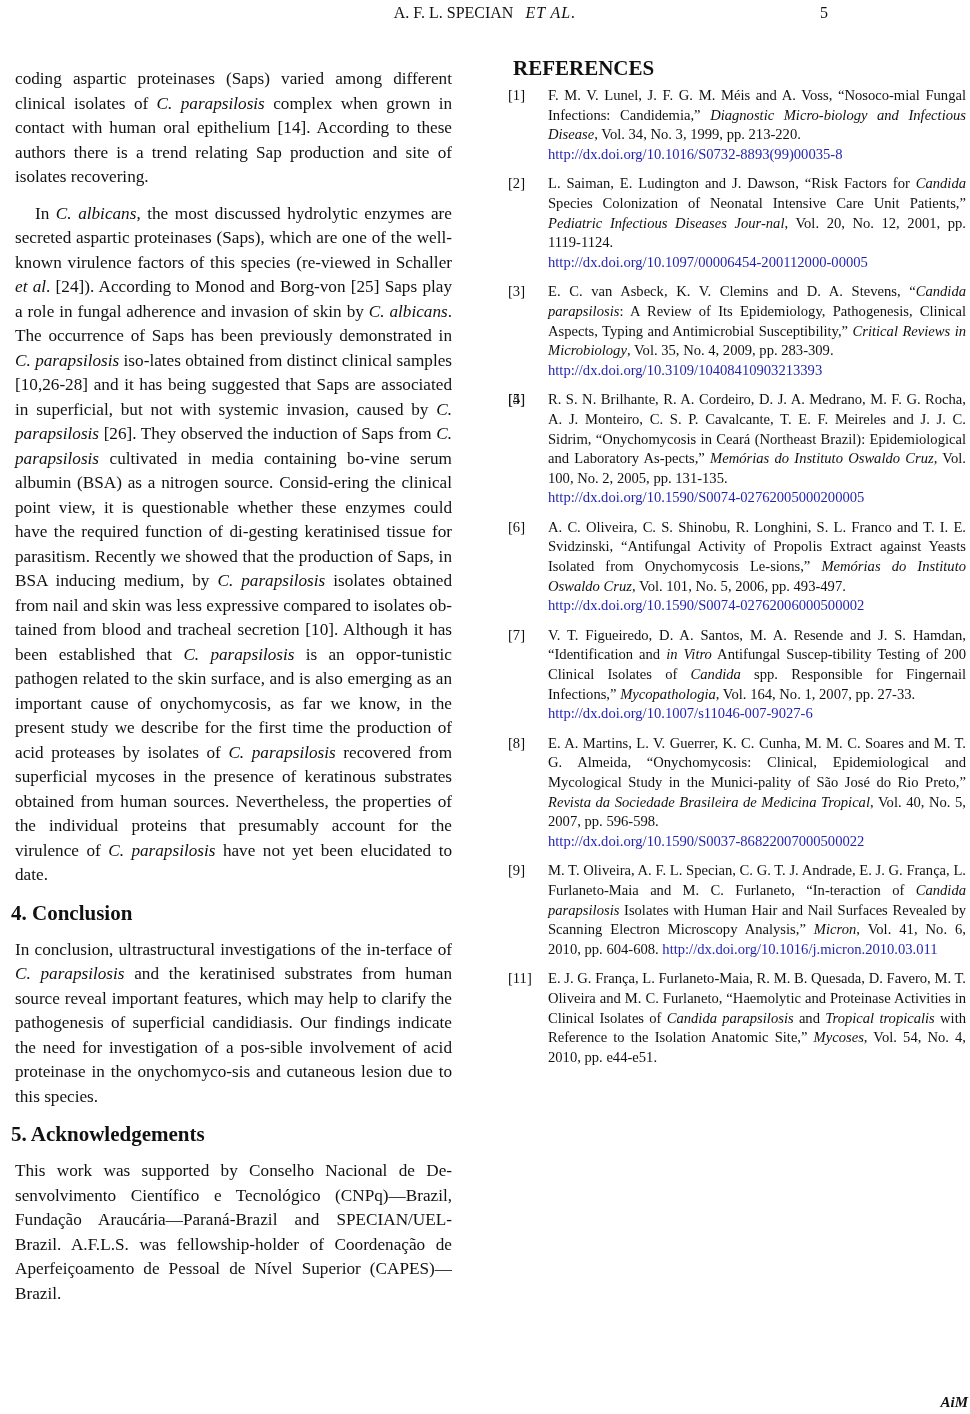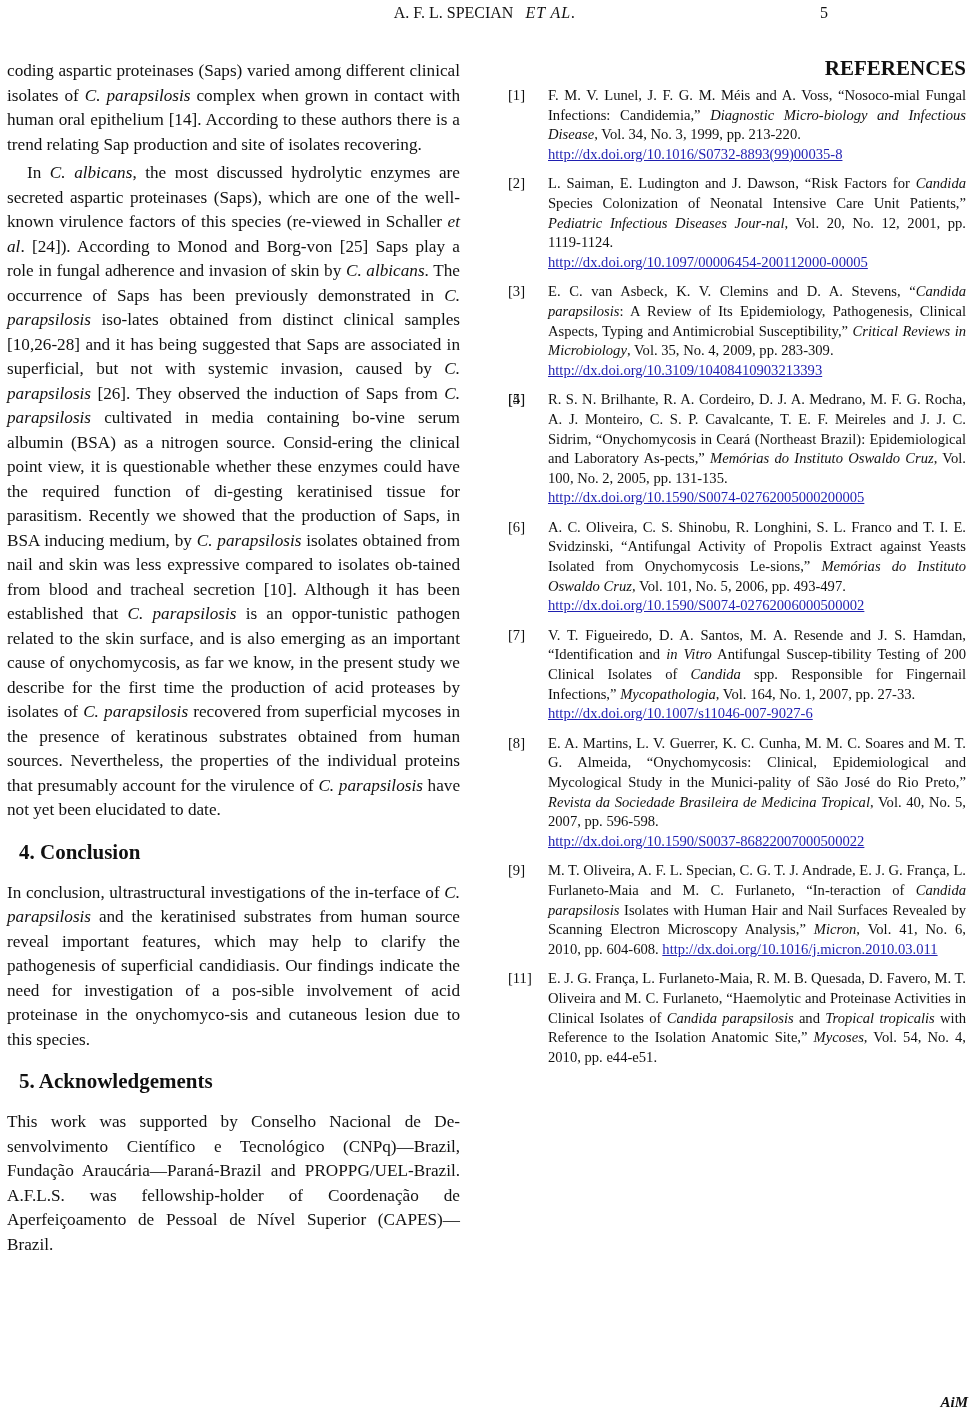--- a/index.html
+++ b/index.html
@@ -13,37 +13,37 @@
   }
   .running-head .title { position: absolute; left: 0; width: 970px; text-align: center; }
   .running-head .title i { letter-spacing: 1px; }
   .running-head .pageno { position: absolute; right: 10px; top: 0; }
 
   .col { position: absolute; top: 55px; }
   .col-left { left: 3px; width: 461px; }
   .col-right { left: 508px; width: 458px; }
 
   p.body {
-    margin: 4px; font-size: 17.2px; line-height: 24.5px; text-align: justify;
+    margin: 12px; font-size: 17.2px; line-height: 24.5px; text-align: justify;
     hyphens: none;
   }
   p.body.indent { text-indent: 20px; }
   h2.section {
-    margin: 16px; font-size: 21px; font-weight: bold; line-height: 26px;
+    margin: 8px; font-size: 21px; font-weight: bold; line-height: 26px;
   }
   .sec-conclusion { margin-top: 10px; margin-bottom: 9px; }
   .sec-ack { margin-top: 12px; margin-bottom: 8px; }
 
   h2.refs-title {
-    margin: 0 0 5px 0; text-align: right; font-size: 21px; font-weight: bold; line-height: 26px;
+    margin: 0 0 5px 0; text-align: left; font-size: 21px; font-weight: bold; line-height: 26px;
     padding-left: 5px;
   }
   .ref { position: relative; padding-left: 40px; margin-bottom: 10px; font-size: 14.6px; line-height: 19.6px; text-align: justify; }
   .ref .num { position: absolute; left: 0; top: 0; }
-  .ref a { color: #1a0dab; color: #1f1fb0; text-decoration: underline; }
+  .ref a { color: #1a0dab; color: #1f1fb0; }
   .ref i { font-style: italic; }
 
   .footer {
     position: absolute; left: 0; top: 1392px; width: 970px; height: 20px;
     font-size: 15px; line-height: 20px;
   }
   .footer .left { position: absolute; left: 12px; word-spacing: 4px; margin-top: 44px; }
   .footer .right { position: absolute; right: 2px; font-weight: bold; font-style: italic; }
 </style>
 </head>
@@ -58,21 +58,21 @@
 </div>
 
 <div class="col col-left">
   <p class="body">coding aspartic proteinases (Saps) varied among different clinical isolates of <i>C. parapsilosis</i> complex when grown in contact with human oral epithelium [14]. According to these authors there is a trend relating Sap production and site of isolates recovering.</p>
   <p class="body indent">In <i>C. albicans</i>, the most discussed hydrolytic enzymes are secreted aspartic proteinases (Saps), which are one of the well-known virulence factors of this species (re-viewed in Schaller <i>et al</i>. [24]). According to Monod and Borg-von [25] Saps play a role in fungal adherence and invasion of skin by <i>C. albicans</i>. The occurrence of Saps has been previously demonstrated in <i>C. parapsilosis</i> iso-lates obtained from distinct clinical samples [10,26-28] and it has being suggested that Saps are associated in superficial, but not with systemic invasion, caused by <i>C. parapsilosis</i> [26]. They observed the induction of Saps from <i>C. parapsilosis</i> cultivated in media containing bo-vine serum albumin (BSA) as a nitrogen source. Consid-ering the clinical point view, it is questionable whether these enzymes could have the required function of di-gesting keratinised tissue for parasitism. Recently we showed that the production of Saps, in BSA inducing medium, by <i>C. parapsilosis</i> isolates obtained from nail and skin was less expressive compared to isolates ob-tained from blood and tracheal secretion [10]. Although it has been established that <i>C. parapsilosis</i> is an oppor-tunistic pathogen related to the skin surface, and is also emerging as an important cause of onychomycosis, as far we know, in the present study we describe for the first time the production of acid proteases by isolates of <i>C. parapsilosis</i> recovered from superficial mycoses in the presence of keratinous substrates obtained from human sources. Nevertheless, the properties of the individual proteins that presumably account for the virulence of <i>C. parapsilosis</i> have not yet been elucidated to date.</p>
 
   <h2 class="section sec-conclusion">4. Conclusion</h2>
   <p class="body">In conclusion, ultrastructural investigations of the in-terface of <i>C. parapsilosis</i> and the keratinised substrates from human source reveal important features, which may help to clarify the pathogenesis of superficial candidiasis. Our findings indicate the need for investigation of a pos-sible involvement of acid proteinase in the onychomyco-sis and cutaneous lesion due to this species.</p>
 
   <h2 class="section sec-ack">5. Acknowledgements</h2>
-  <p class="body">This work was supported by Conselho Nacional de De-senvolvimento Científico e Tecnológico (CNPq)—Brazil, Fundação Araucária—Paraná-Brazil and PROPPG/UEL-Brazil. A.F.L.S. was fellowship-holder of Coordenação de Aperfeiçoamento de Pessoal de Nível Superior (CAPES)—Brazil.</p>
+  <p class="body">This work was supported by Conselho Nacional de De-senvolvimento Científico e Tecnológico (CNPq)—Brazil, Fundação Araucária—Paraná-Brazil and SPECIAN/UEL-Brazil. A.F.L.S. was fellowship-holder of Coordenação de Aperfeiçoamento de Pessoal de Nível Superior (CAPES)—Brazil.</p>
 </div>
 
 <div class="col col-right">
   <h2 class="refs-title">REFERENCES</h2>
   <div id="ref-list">
       <div class="ref"><span class="num">[1]</span><span>F. M. V. Lunel, J. F. G. M. Méis and A. Voss, “Nosoco-mial Fungal Infections: Candidemia,” <i>Diagnostic Micro-biology and Infectious Disease</i>, Vol. 34, No. 3, 1999, pp. 213-220. <br><a>http://dx.doi.org/10.1016/S0732-8893(99)00035-8</a></span></div>
       <div class="ref"><span class="num">[2]</span><span>L. Saiman, E. Ludington and J. Dawson, “Risk Factors for <i>Candida</i> Species Colonization of Neonatal Intensive Care Unit Patients,” <i>Pediatric Infectious Diseases Jour-nal</i>, Vol. 20, No. 12, 2001, pp. 1119-1124. <br><a>http://dx.doi.org/10.1097/00006454-200112000-00005</a></span></div>
       <div class="ref"><span class="num">[3]</span><span>E. C. van Asbeck, K. V. Clemins and D. A. Stevens, “<i>Candida parapsilosis</i>: A Review of Its Epidemiology, Pathogenesis, Clinical Aspects, Typing and Antimicrobial Susceptibility,” <i>Critical Reviews in Microbiology</i>, Vol. 35, No. 4, 2009, pp. 283-309. <br><a>http://dx.doi.org/10.3109/10408410903213393</a></span></div>
       <div class="ref"><span class="num">[4]</span></div>
       <div class="ref"><span class="num">[5]</span><span>R. S. N. Brilhante, R. A. Cordeiro, D. J. A. Medrano, M. F. G. Rocha, A. J. Monteiro, C. S. P. Cavalcante, T. E. F. Meireles and J. J. C. Sidrim, “Onychomycosis in Ceará (Northeast Brazil): Epidemiological and Laboratory As-pects,” <i>Memórias do Instituto Oswaldo Cruz</i>, Vol. 100, No. 2, 2005, pp. 131-135. <br><a>http://dx.doi.org/10.1590/S0074-02762005000200005</a></span></div>

